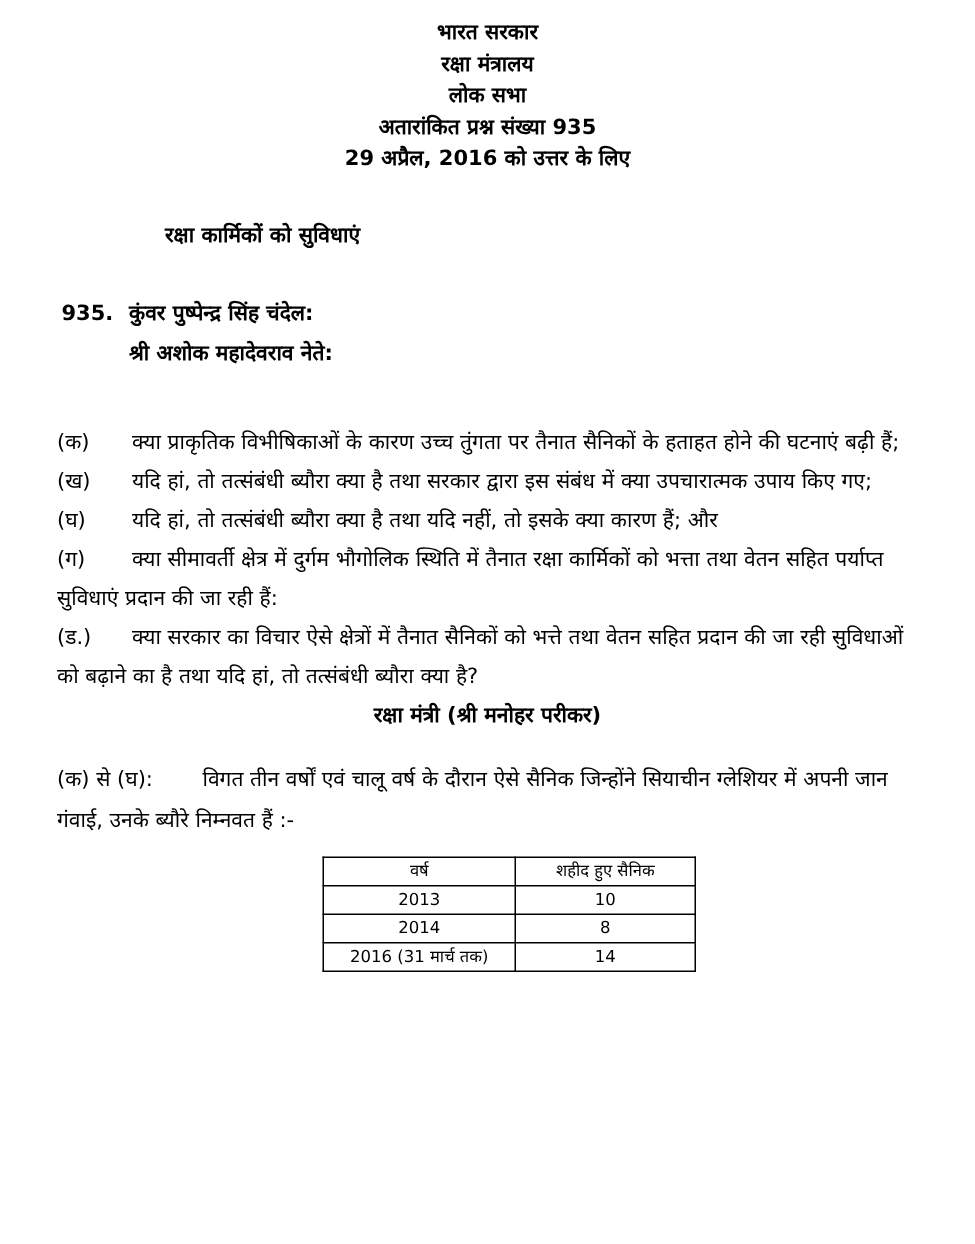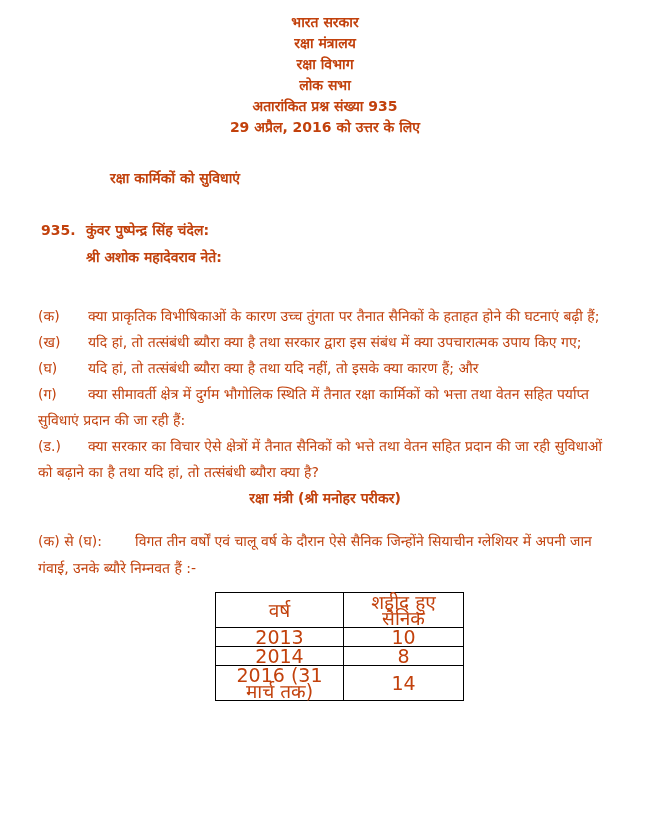--- a/index.html
+++ b/index.html
@@ -2,21 +2,21 @@
 <html><head>
 <meta charset="utf-8">
 <style>
   * { margin: 0; padding: 0; box-sizing: border-box; }
   html, body { background: #ffffff; }
   .page {
     width: 650px;
     height: 829px;
     margin: 0 auto;
     background: #ffffff;
-    color: #c2410c;
+    color: #000000;
     font-family: "DejaVu Sans", "Liberation Sans", sans-serif;
     font-size: 14px;
     overflow: hidden;
     position: relative;
   }
   .doc-header {
     padding-top: 12px;
     text-align: center;
     font-weight: bold;
     line-height: 21px;
@@ -55,21 +55,21 @@
     line-height: 27px;
   }
   .answer-para {
     margin: 16px 40px 0 38px;
     line-height: 27px;
   }
   .ans-label { display: inline-block; width: 97px; }
   table.casualty-table {
     margin: 10px 0 0 215px;
     border-collapse: collapse;
-    font-size: 19px;
+    font-size: 11px;
     line-height: 16px;
   }
   table.casualty-table th,
   table.casualty-table td {
     border: 1px solid #000000;
     font-weight: normal;
     text-align: center;
     padding: 1px 4px;
   }
   table.casualty-table th:first-child,
@@ -78,21 +78,20 @@
   table.casualty-table td:last-child { width: 120px; }
 </style>
 </head>
 <body>
 
 <div class="page">
 
   <div class="doc-header">
     <div>भारत सरकार</div>
     <div>रक्षा मंत्रालय</div>
-    <div>रक्षा विभाग</div>
     <div>लोक सभा</div>
     <div>अतारांकित प्रश्न संख्या 935</div>
     <div>29 अप्रैल, 2016 को उत्तर के लिए</div>
   </div>
 
   <div class="subject-title">रक्षा कार्मिकों को सुविधाएं</div>
 
   <div class="q-block">
     <span class="q-num">935.</span>
     <span class="q-members">

